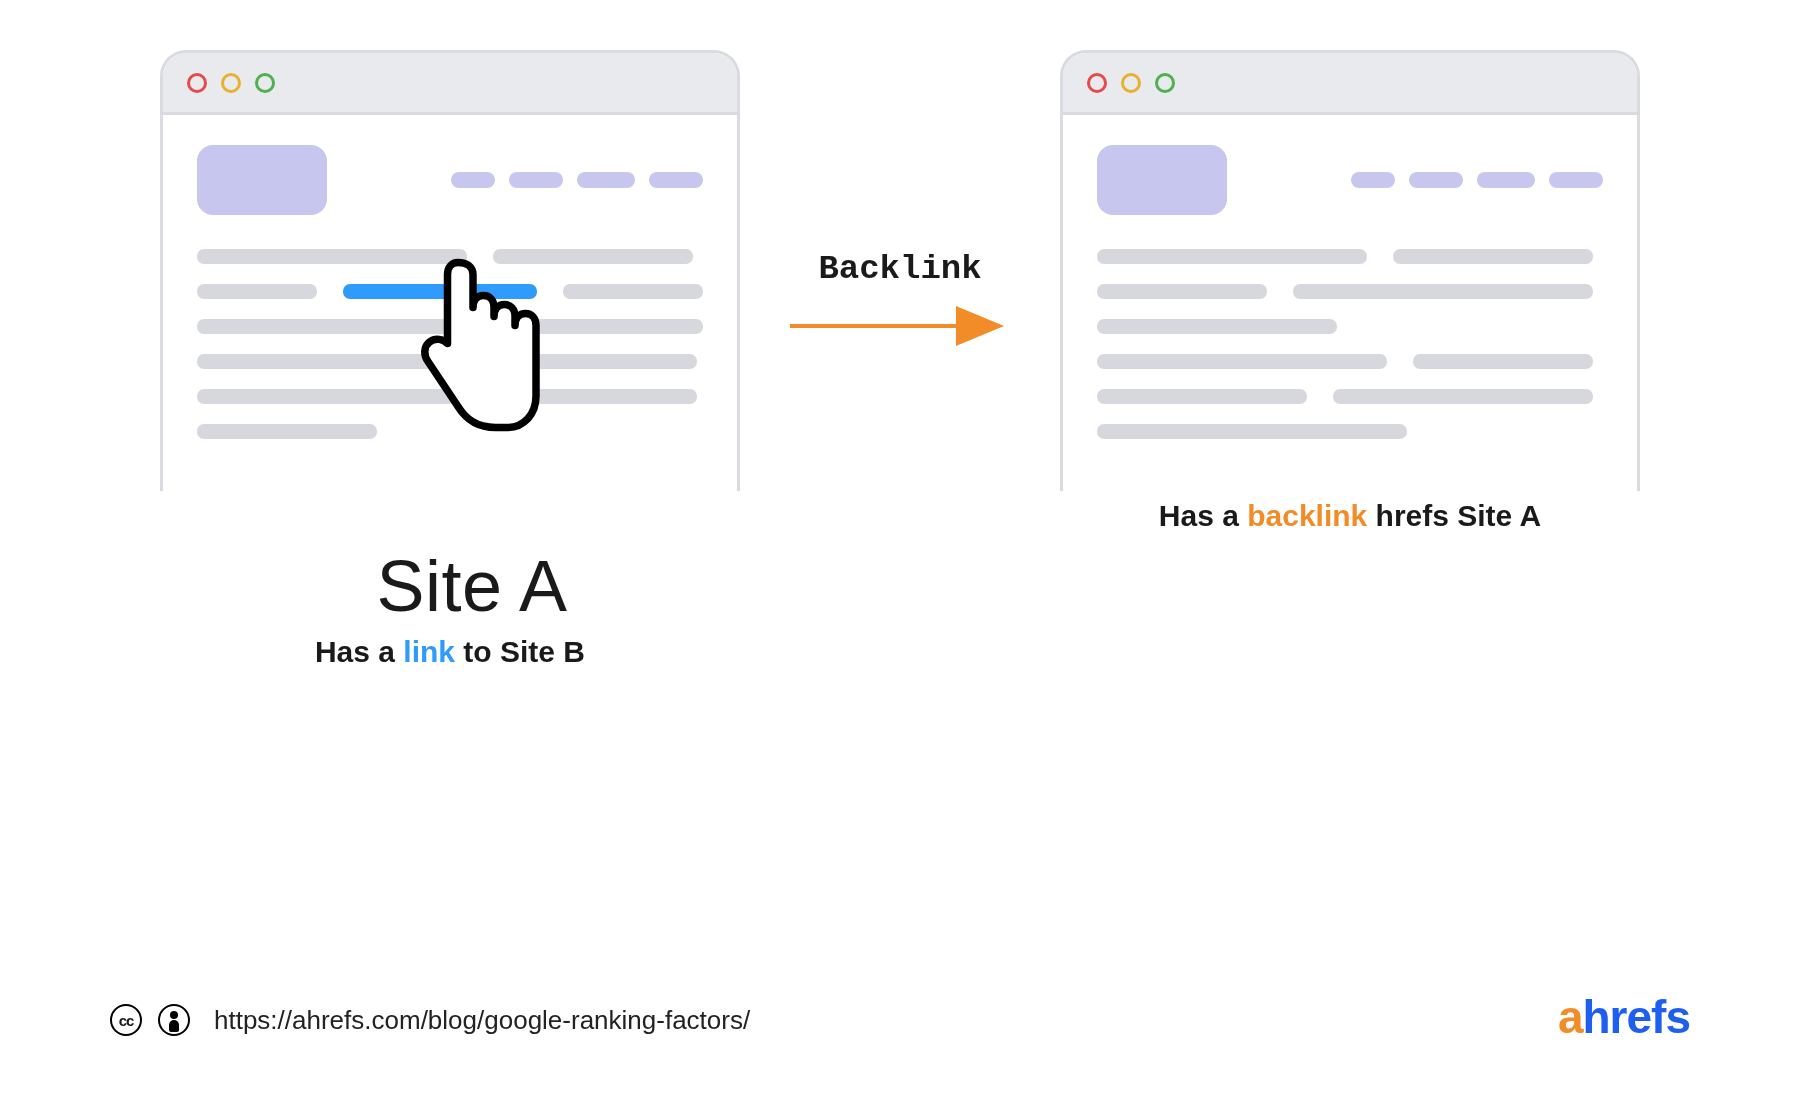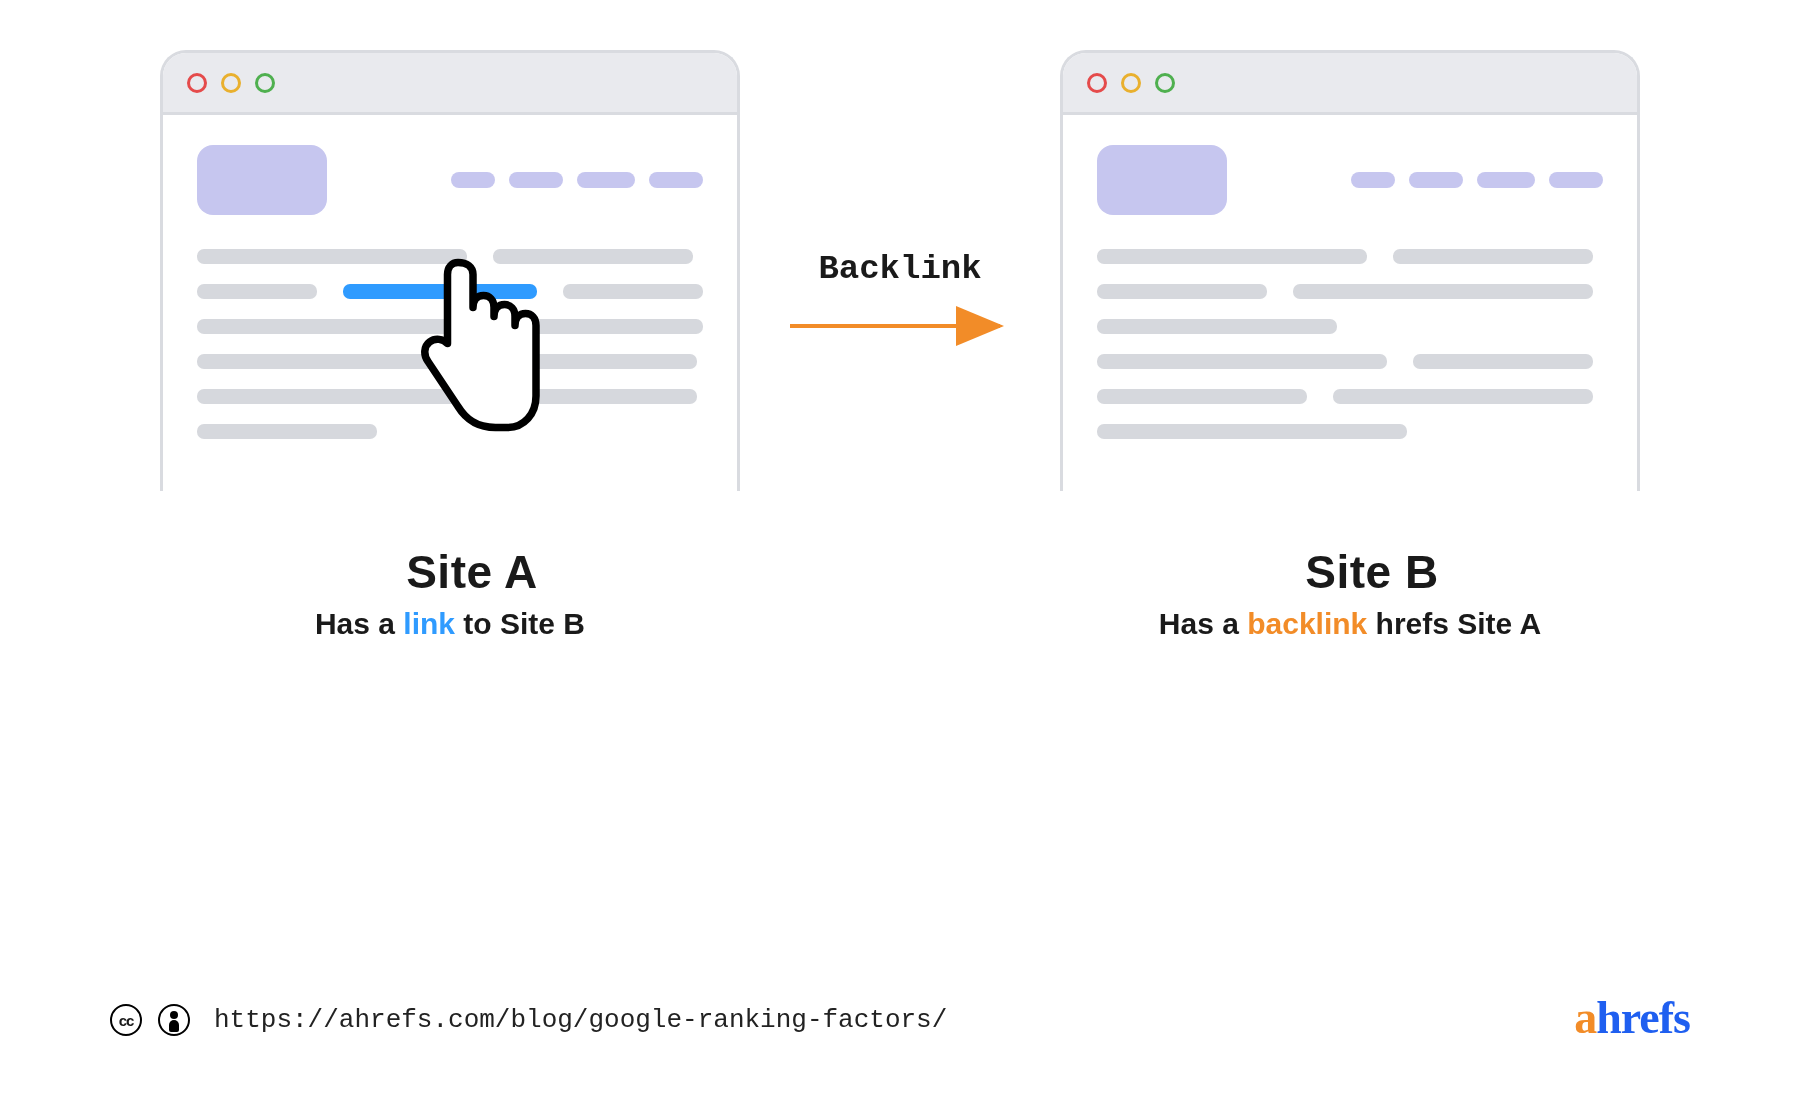--- a/index.html
+++ b/index.html
@@ -78,22 +78,22 @@
   .nav span:nth-child(3){width:58px}
   .nav span:nth-child(4){width:54px}
   .content-rows { display:flex; flex-direction:column; gap:20px; }
   .row { display:flex; gap:26px; }
   .bar {
     height: 15px; background:#d6d8dd; border-radius: 7px;
   }
   .bar.link { background:#2f9bff; }
   .title {
     margin-top: 54px;
-    font-size: 46px;
-    font-weight: 700;
+    font-size: 72px;
+    font-weight: 400;
     letter-spacing: 0.5px;
     margin-left: 44px;
   }
   .caption {
     margin-top: 8px;
     font-size: 30px;
     font-weight: 700;
   }
   .kw-link { color:#2f9bff; }
   .kw-back { color:#f28c28; }
@@ -128,25 +128,25 @@
     position:relative;
   }
   .attr-icon::before{
     content:"";position:absolute;top:5px;left:50%;transform:translateX(-50%);
     width:8px;height:8px;border-radius:50%;background:#000;
   }
   .attr-icon::after{
     content:"";position:absolute;top:14px;left:50%;transform:translateX(-50%);
     width:10px;height:12px;border-radius:5px 5px 2px 2px;background:#000;
   }
-  .src-url { font-size:26px; color:#222; margin-left:8px;font-family:Liberation Mono, monospace; }
+  .src-url { font-size:26px; color:#222; margin-left:8px; }
 
   .brand {
     position:absolute; right:110px; bottom:68px;
-    font-size:46px; font-weight:800; letter-spacing:-1px;font-family:Liberation Serif, serif;
+    font-size:46px; font-weight:800; letter-spacing:-1px;
   }
   .brand .a1{color:#f28c28}
   .brand .rest{color:#1f5ff0}
 
   .cursor {
     position:absolute;
     width: 150px; height: 200px;
     pointer-events:none;
   }
 </style>
@@ -256,21 +256,20 @@
           <div class="row">
               <div class="bar" style="width:210px"></div>
               <div class="bar" style="width:260px"></div>
             </div>
           <div class="row">
               <div class="bar" style="width:310px"></div>
             </div>
         </div>
       </div>
     </div>
-    <div class="title">Site B</div>
     <div class="caption">
       <span>Has a </span><span class="kw-back">backlink</span><span> hrefs Site A</span>
     </div>
   </div>
 
 </div>
 
 <div class="footer">
   <span class="cc-icon">cc</span>
   <span class="attr-icon"></span>

